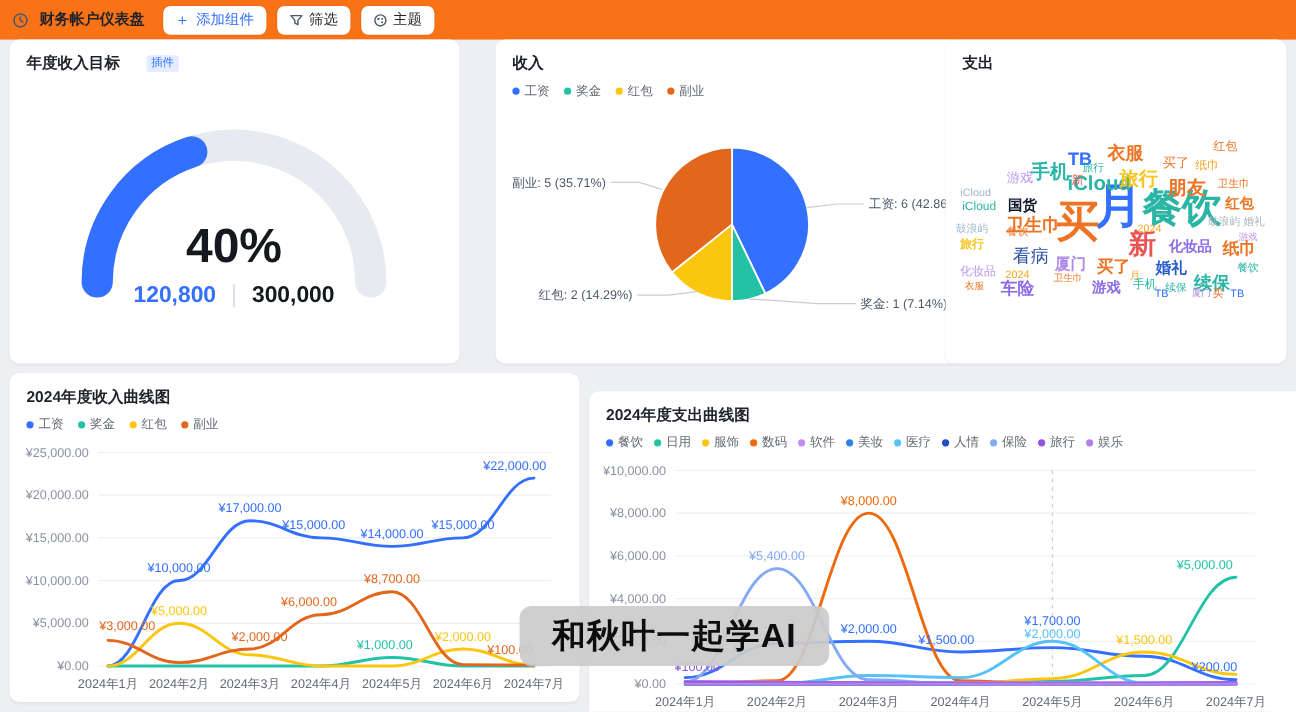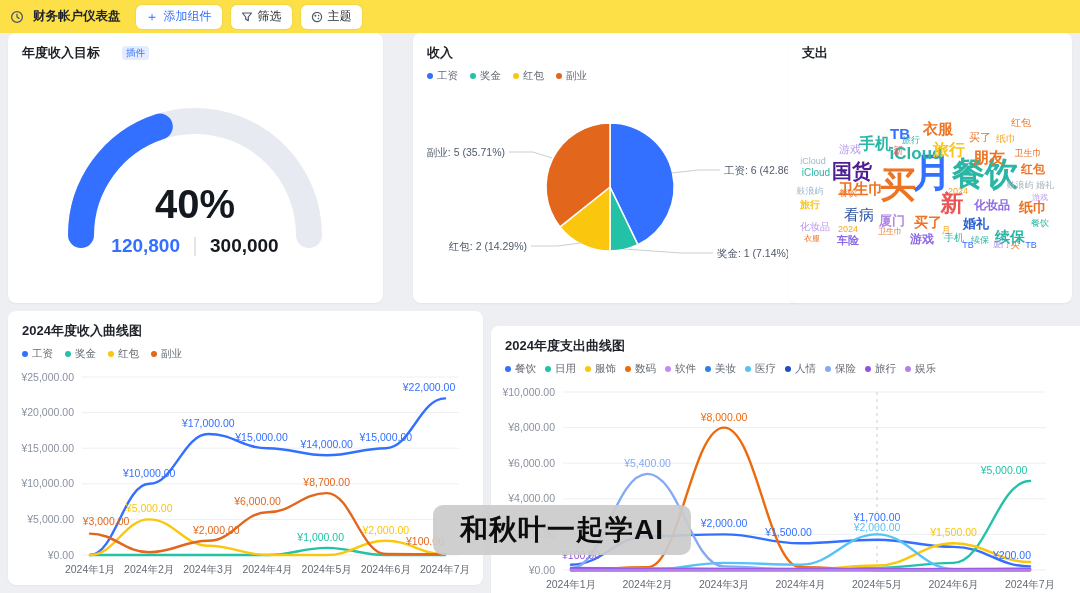--- a/index.html
+++ b/index.html
@@ -1,20 +1,20 @@
 <!DOCTYPE html>
 <html><head>
 <meta charset="utf-8">
 <style>
   html,body{margin:0;padding:0}
   body{width:1080px;height:593px;background:#edeff3;position:relative;overflow:hidden;
        font-family:"Liberation Sans","DejaVu Sans",sans-serif;color:#1f2329}
   svg text{font-family:"Liberation Sans","DejaVu Sans",sans-serif}
   
-  .topbar{position:absolute;left:0;top:0;width:1080px;height:33px;background:#fde047;
+  .topbar{position:absolute;left:0;top:0;width:1080px;height:33px;background:#f97316;
           display:flex;align-items:center;justify-content:space-between;padding:0 10px;box-sizing:border-box}
   .tb-left,.tb-right{display:flex;align-items:center;gap:9px}
   .tb-title{font-size:12.5px;font-weight:700;color:#1f2329;margin-right:6px}
   .tb-btn{display:inline-flex;align-items:center;gap:5px;background:#ffffff;border:none;border-radius:6px;
           height:24px;padding:0 10px;font-size:12px;color:#1f2329;cursor:pointer;
           box-shadow:0 0 0 1px rgba(31,35,41,.05)}
   .tb-btn.accent{color:#3370ff}
   .grad-ring{width:15px;height:15px;border-radius:50%;position:relative;
              background:conic-gradient(#f59ad8,#9a8cf5,#f5a68a,#e86ad0,#f59ad8)}
   .grad-ring::after{content:"";position:absolute;left:4px;top:4px;width:7px;height:7px;border-radius:50%;background:#f4f5f7}
@@ -130,42 +130,42 @@
       <span>支出</span>
     </h3>
   <div class="cloud" id="cloud">
       <span style="left: 197px; top: 140px; font-size: 33px; color: rgb(42, 181, 165); font-weight: 800;">餐饮</span>
       <span style="left: 144px; top: 139px; font-size: 40px; color: rgb(51, 112, 255); font-weight: 800;">月</span>
       <span style="left: 110px; top: 152px; font-size: 36px; color: rgb(237, 116, 36); font-weight: 800;">买</span>
       <span style="left: 164px; top: 170px; font-size: 23px; color: rgb(232, 85, 85); font-weight: 800;">新</span>
       <span style="left: 128px; top: 120px; font-size: 17px; color: rgb(42, 181, 165); font-weight: 700;">iCloud</span>
       <span style="left: 112px; top: 100px; font-size: 15px; color: rgb(51, 112, 255); font-weight: 700;">TB</span>
       <span style="left: 87px; top: 111px; font-size: 16px; color: rgb(42, 181, 165); font-weight: 700;">手机</span>
-      <span style="left: 64px; top: 138px; font-size: 20px; color: #4c1d95; font-weight: 700;">国货</span>
+      <span style="left: 64px; top: 138px; font-size: 12px; color: #0f172a; font-weight: 700;">国货</span>
       <span style="left: 73px; top: 155px; font-size: 15px; color: rgb(237, 116, 36); font-weight: 700;">卫生巾</span>
       <span style="left: 150px; top: 95px; font-size: 15px; color: rgb(237, 116, 36); font-weight: 700;">衣服</span>
       <span style="left: 161px; top: 117px; font-size: 16px; color: rgb(247, 197, 30); font-weight: 700;">旅行</span>
       <span style="left: 201px; top: 125px; font-size: 16px; color: rgb(237, 116, 36); font-weight: 700;">朋友</span>
       <span style="left: 192px; top: 104px; font-size: 11px; color: rgb(237, 116, 36); font-weight: 400;">买了</span>
       <span style="left: 218px; top: 106px; font-size: 10px; color: rgb(245, 166, 35); font-weight: 400;">纸巾</span>
       <span style="left: 233px; top: 90px; font-size: 10px; color: rgb(237, 116, 36); font-weight: 400;">红包</span>
       <span style="left: 245px; top: 136px; font-size: 12px; color: rgb(237, 116, 36); font-weight: 700;">红包</span>
       <span style="left: 240px; top: 120px; font-size: 9px; color: rgb(237, 116, 36); font-weight: 400;">卫生巾</span>
       <span style="left: 204px; top: 172px; font-size: 12px; color: rgb(141, 106, 232); font-weight: 700;">化妆品</span>
       <span style="left: 245px; top: 174px; font-size: 14px; color: rgb(237, 116, 36); font-weight: 700;">纸巾</span>
       <span style="left: 188px; top: 190px; font-size: 13px; color: rgb(42, 95, 208); font-weight: 700;">婚礼</span>
       <span style="left: 222px; top: 203px; font-size: 15px; color: rgb(42, 181, 165); font-weight: 700;">续保</span>
       <span style="left: 252px; top: 190px; font-size: 9px; color: rgb(42, 181, 165); font-weight: 400;">餐饮</span>
       <span style="left: 257px; top: 152px; font-size: 9px; color: rgb(168, 180, 189); font-weight: 400;">婚礼</span>
       <span style="left: 232px; top: 152px; font-size: 9px; color: rgb(168, 180, 189); font-weight: 400;">鼓浪屿</span>
       <span style="left: 71px; top: 181px; font-size: 15px; color: rgb(47, 84, 163); font-weight: 400;">看病</span>
       <span style="left: 104px; top: 187px; font-size: 13px; color: rgb(176, 136, 232); font-weight: 700;">厦门</span>
       <span style="left: 140px; top: 189px; font-size: 14px; color: rgb(237, 116, 36); font-weight: 700;">买了</span>
       <span style="left: 158px; top: 197px; font-size: 9px; color: rgb(245, 166, 35); font-weight: 400;">月</span>
-      <span style="left: 60px; top: 207px; font-size: 11px; color: rgb(141, 106, 232); font-weight: 700;">车险</span>
+      <span style="left: 60px; top: 207px; font-size: 14px; color: rgb(141, 106, 232); font-weight: 700;">车险</span>
       <span style="left: 134px; top: 206px; font-size: 12px; color: rgb(141, 106, 232); font-weight: 700;">游戏</span>
       <span style="left: 166px; top: 205px; font-size: 10px; color: rgb(42, 181, 165); font-weight: 400;">手机</span>
       <span style="left: 192px; top: 207px; font-size: 9px; color: rgb(42, 181, 165); font-weight: 400;">续保</span>
       <span style="left: 213px; top: 212px; font-size: 8px; color: rgb(176, 136, 232); font-weight: 400;">厦门</span>
       <span style="left: 227px; top: 212px; font-size: 9px; color: rgb(237, 116, 36); font-weight: 400;">买</span>
       <span style="left: 243px; top: 212px; font-size: 9px; color: rgb(51, 112, 255); font-weight: 400;">TB</span>
       <span style="left: 22px; top: 172px; font-size: 10px; color: rgb(247, 197, 30); font-weight: 700;">旅行</span>
       <span style="left: 27px; top: 194px; font-size: 10px; color: rgb(185, 154, 240); font-weight: 400;">化妆品</span>
       <span style="left: 60px; top: 196px; font-size: 9px; color: rgb(245, 166, 35); font-weight: 400;">2024</span>
       <span style="left: 24px; top: 206px; font-size: 8px; color: rgb(237, 116, 36); font-weight: 400;">衣服</span>

